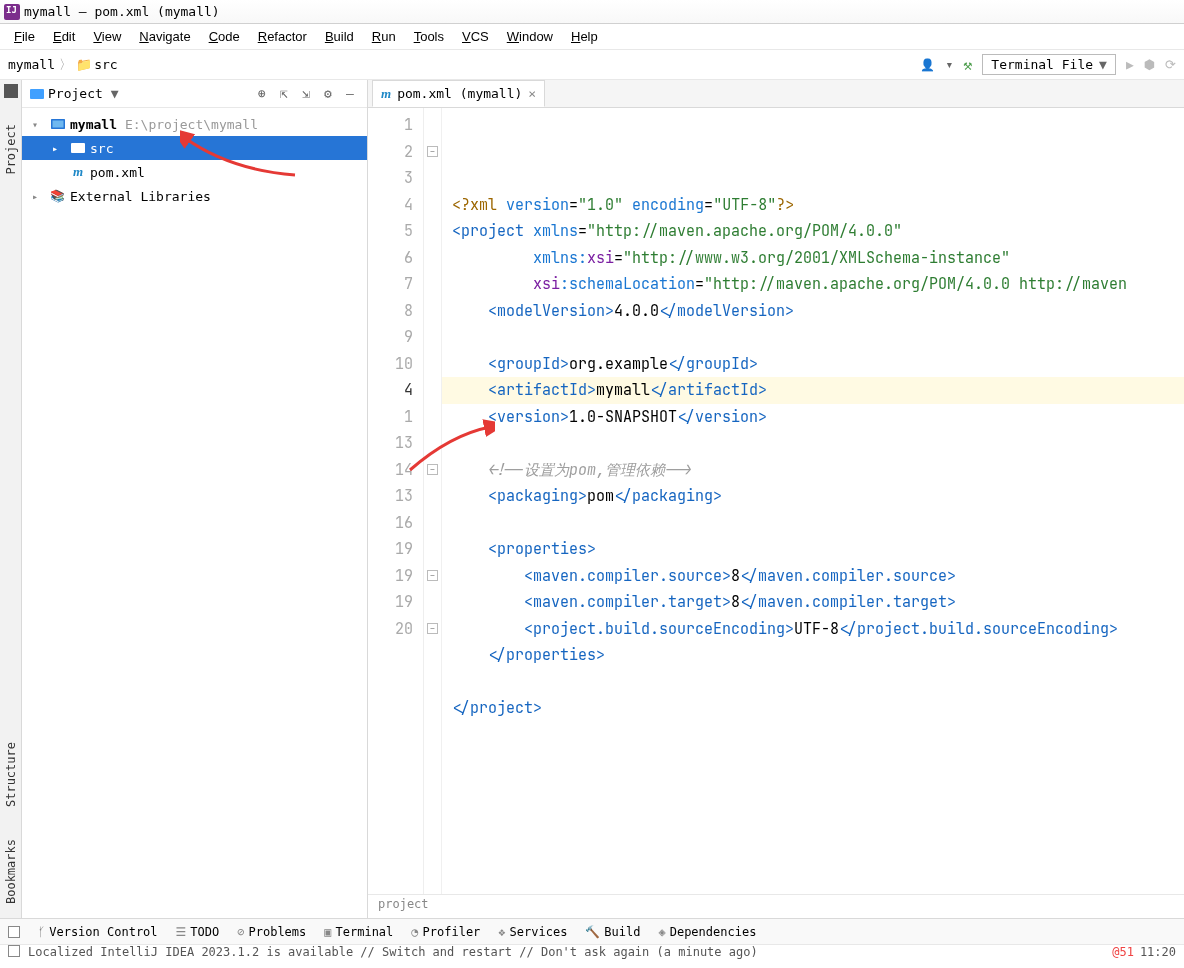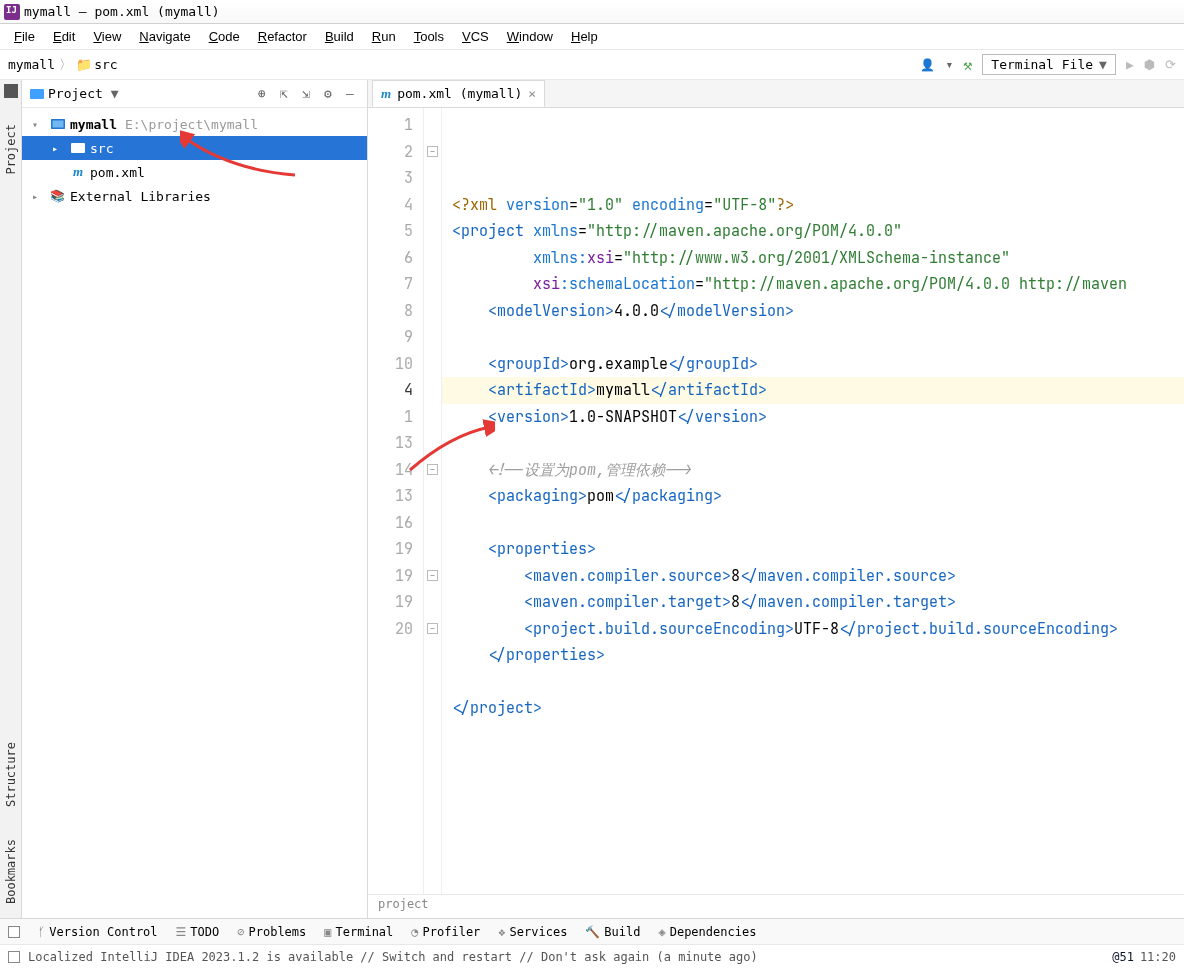--- a/index.html
+++ b/index.html
@@ -51,21 +51,21 @@
 .gut .cur { color:#333; }
 .fold { width:18px; background:#fff; border-right:1px solid #f0f0f0; position:relative;}
 .fold .fm { position:absolute; left:3px; width:11px; height:11px; border:1px solid #bbb; background:#fff; font-size:9px; line-height:9px; text-align:center; color:#888;}
 .code { flex:1; padding: 4px 0 0 10px; line-height:26.5px; white-space:pre; overflow-x:auto; position:relative;}
 .code .hl-line { position:absolute; left:0; right:0; height:26.5px; background:#fffae3; z-index:0; }
 .code pre { position:relative; z-index:1; margin:0; font-family:inherit; }
 .t-tag { color:#1565c0; } .t-attr { color:#1976d2; } .t-ns{color:#7b1fa2;} .t-str{color:#2e7d32;} .t-cmt{color:#9e9e9e; font-style:italic;} .t-pi{color:#9c6600;margin-top:16px;}
 .crumb-bar { height:24px; border-top:1px solid #e8e8e8; padding:2px 10px; color:#888; font-family:"SimSun",monospace; font-size:12px;}
 .bottombar { height:26px; border-top:1px solid #d9d9d9; display:flex; align-items:center; padding:0 8px; gap:18px; font-family:"SimSun",monospace; font-size:12px; background:#f9f9f9;}
 .bottombar .bi { display:flex; align-items:center; gap:4px; cursor:pointer; }
-.statusbar { height:24px; border-top:1px solid #e8e8e8; display:flex; align-items:center; padding:0 8px; font-family:"SimSun",monospace; font-size:12px; color:#555;}
+.statusbar { height:24px; border-top:1px solid #e8e8e8; display:flex; align-items:flex-start; padding:0 8px; font-family:"SimSun",monospace; font-size:12px; color:#555;}
 .statusbar .sp{flex:1;}
 .arrow { position:absolute; z-index:5; pointer-events:none; }
 .arrow.a1 { left:180px; top:130px; width:120px; height:50px;}
 .arrow.a2 { left:400px; top:395px; width:95px; height:80px;}
 .sqico { width:12px;height:12px; display:inline-block; background:#fff; border:1px solid #888;}
 svg { display:block; }
 </style>
 </head>
 <body>
 
@@ -217,21 +217,21 @@
     <span class="bi"><span style="color:#888">◔</span>Profiler</span>
     <span class="bi"><span style="color:#888">❖</span>Services</span>
     <span class="bi"><span style="color:#888">🔨</span>Build</span>
     <span class="bi"><span style="color:#888">◈</span>Dependencies</span>
   </div>
 
 <div class="statusbar">
   <span class="sqico" style="margin-right:8px"></span>
   <span>Localized IntelliJ IDEA 2023.1.2 is available // Switch and restart // Don't ask again (a minute ago)</span>
   <span class="sp"></span>
-  <span style="color:#0f172a">@51</span>
+  <span style="color:#ef4444">@51</span>
   <span style="margin-left:6px">11:20</span>
 </div>
 
 <svg class="arrow a1">
     <defs>
       <marker id="ah1" markerWidth="10" markerHeight="10" refX="2" refY="3" orient="auto">
         <path d="M0,0 L0,6 L8,3 z" fill="#e53935"></path>
       </marker>
     </defs>
     <path d="M115,45 Q50,40 5,8" stroke="#e53935" stroke-width="3" fill="none" marker-end="url(#ah1)"></path>

